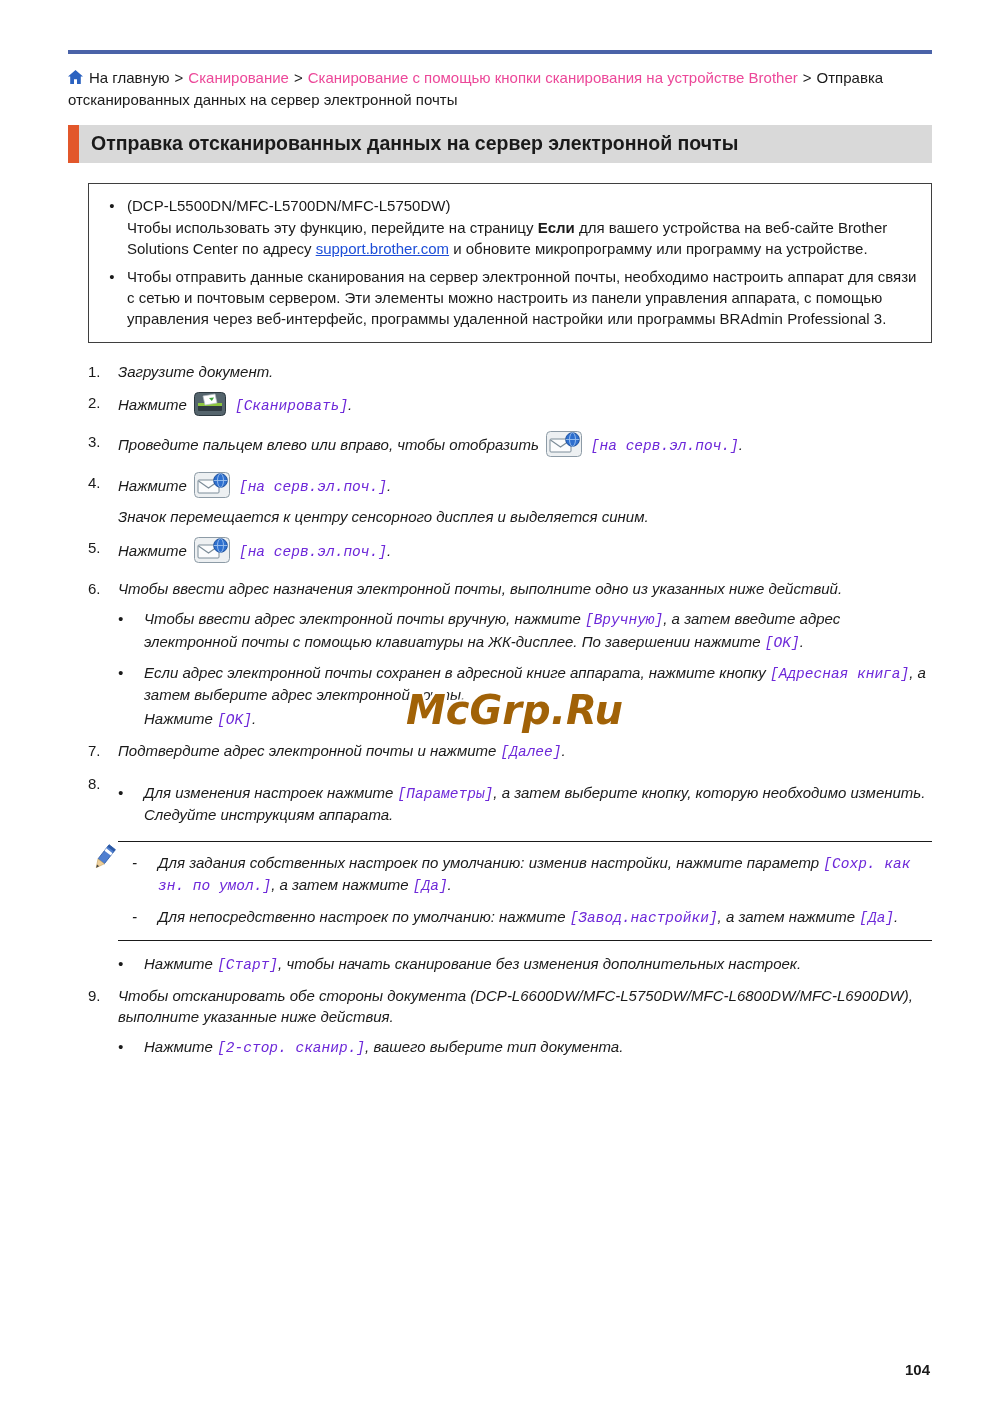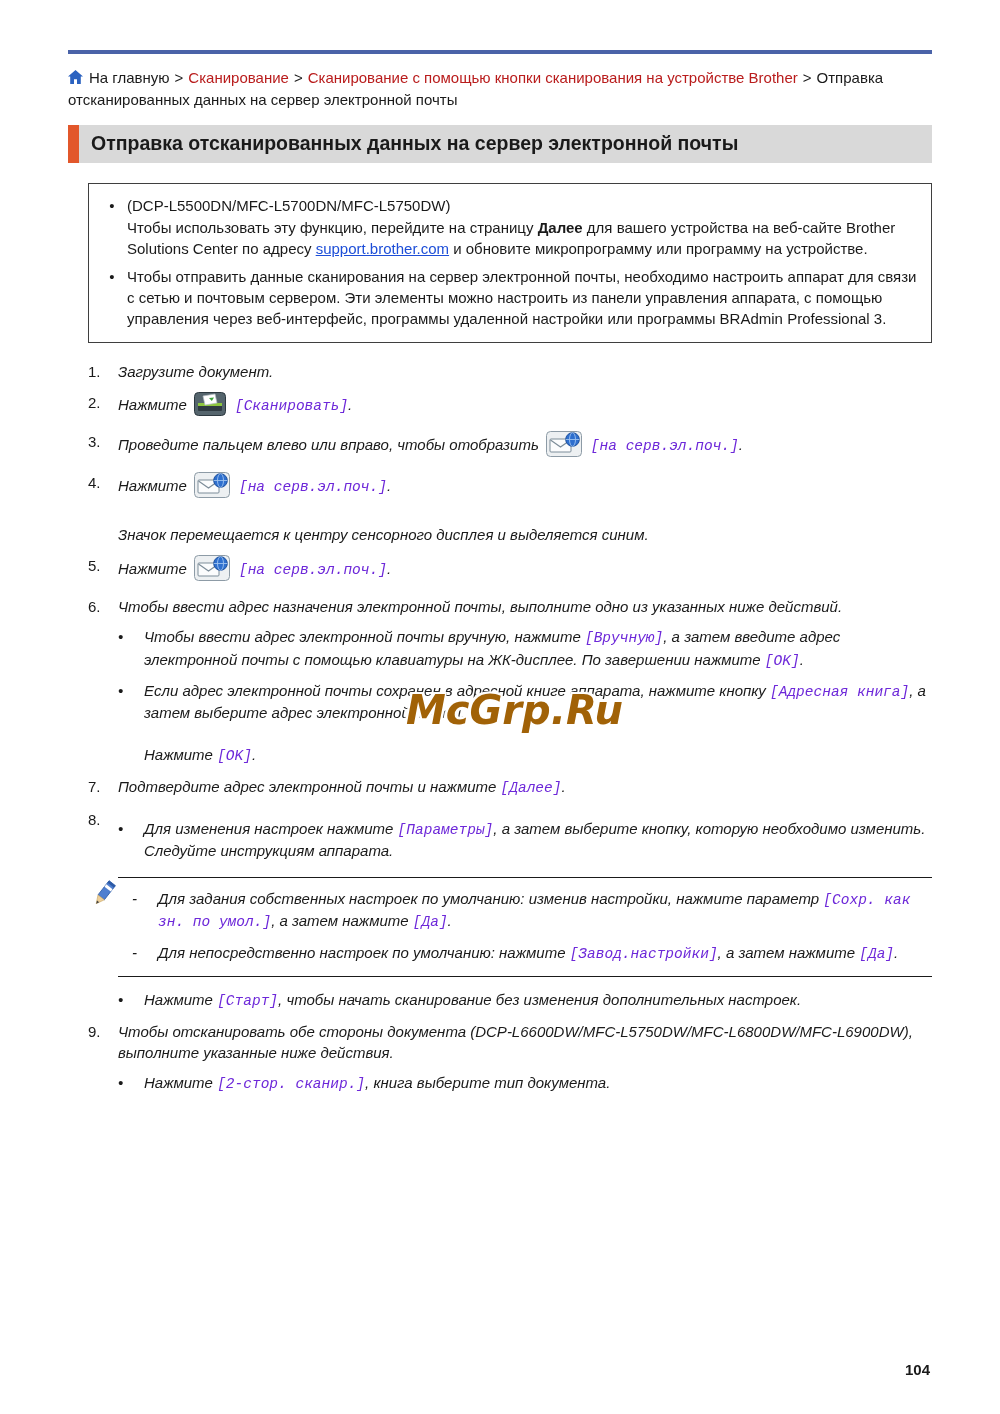--- a/index.html
+++ b/index.html
@@ -4,41 +4,41 @@
 <style>
   html,body { margin:0; padding:0; background:#ffffff; }
   .page {
     position:relative; width:1000px; height:1414px; margin:0 auto;
     background:#fff; box-sizing:border-box; padding:50px 68px 0 68px;
     font-family:"Liberation Sans", sans-serif; font-size:15px; line-height:1.4; color:#1a1a1a;
     overflow:hidden;
   }
   .top-rule { height:4px; background:#4a63a8; }
   .breadcrumb { margin-top:13px; }
-  .bc-link { color:#b91c1c; text-decoration:none; cursor:pointer; }
+  .bc-link { color:#ec4899; text-decoration:none; cursor:pointer; }
   .bc-sep { margin:0 5px; }
   .home-icon { display:inline-block; vertical-align:-1px; margin-right:6px; }
   .title-bar { margin-top:15px; display:flex; background:#d9d9d9; align-items:stretch; }
   .title-accent { width:11px; background:#e2572b; flex:0 0 11px; }
   .page-title { font-size:19.5px; font-weight:bold; margin:0; padding:5px 12px 6px 12px; }
   .intro { margin:17px 0 0 0; }
   .infobox { margin:20px 0 0 20px; border:1px solid #3f3f3f; padding:11px 14px 13px 8px; }
   .ib-row { display:flex; margin-bottom:7px; }
   .ib-row:last-child { margin-bottom:0; }
   .ib-bullet { flex:0 0 30px; text-align:center; }
   .ib-body { flex:1; }
   .ib-para { margin:1px 0 0 0; }
   .link { color:#1d4ed8; text-decoration:underline; cursor:pointer; }
   .steps { margin:18px 0 0 20px; }
   .step { display:flex; margin-bottom:10px; }
   .step-num { flex:0 0 30px; }
   .step-body { flex:1;font-style:italic; }
   .code { font-family:"Liberation Mono", monospace; font-size:14.5px; color:#6d28d9; }
   .icon-inline { display:inline-block; vertical-align:middle; margin:0 9px 0 7px; }
-  .step-after { margin-top:21px; }
+  .step-after { margin-top:3px; }
   .sb-row { display:flex; margin-top:9px; }
   .sb-bullet { flex:0 0 26px; }
   .sb-body { flex:1; }
   .pencil-note {
     position:relative; margin:16px 0 12px 0;
     border-top:1.5px solid #1a1a1a; border-bottom:1.5px solid #1a1a1a;
     padding:10px 4px 12px 12px;
   }
   .pencil-icon { position:absolute; left:-32px; top:0px; }
   .pn-row { display:flex; margin-bottom:9px; }
@@ -73,21 +73,21 @@
     <div class="title-accent"></div>
     <h1 class="page-title">Отправка отсканированных данных на сервер электронной почты</h1>
   </div>
 
 
   <div class="infobox">
     <div class="ib-row">
       <span class="ib-bullet">•</span>
       <div class="ib-body">
         <div>(DCP-L5500DN/MFC-L5700DN/MFC-L5750DW)</div>
-        <p class="ib-para"><span>Чтобы использовать эту функцию, перейдите на страницу </span><b>Далее</b><span> для вашего устройства на веб-сайте Brother Solutions Center по адресу </span><a class="link">support.brother.com</a><span> и обновите микропрограмму или программу на устройстве.</span></p>
+        <p class="ib-para"><span>Чтобы использовать эту функцию, перейдите на страницу </span><b>Если</b><span> для вашего устройства на веб-сайте Brother Solutions Center по адресу </span><a class="link">support.brother.com</a><span> и обновите микропрограмму или программу на устройстве.</span></p>
       </div>
     </div>
     <div class="ib-row">
       <span class="ib-bullet">•</span>
       <div class="ib-body">Чтобы отправить данные сканирования на сервер электронной почты, необходимо настроить аппарат для связи с сетью и почтовым сервером. Эти элементы можно настроить из панели управления аппарата, с помощью управления через веб-интерфейс, программы удаленной настройки или программы BRAdmin Professional 3.</div>
     </div>
   </div>
 
   <div class="steps">
 
@@ -209,21 +209,21 @@
         </div>
       </div>
     </div>
 
     <div class="step">
       <span class="step-num">9.</span>
       <div class="step-body">
         <div>Чтобы отсканировать обе стороны документа (DCP-L6600DW/MFC-L5750DW/MFC-L6800DW/MFC-L6900DW), выполните указанные ниже действия.</div>
         <div class="sb-row">
           <span class="sb-bullet">•</span>
-          <div class="sb-body"><span>Нажмите </span><span class="code">[2-стор. сканир.]</span><span>, книга выберите тип документа.</span></div>
+          <div class="sb-body"><span>Нажмите </span><span class="code">[2-стор. сканир.]</span><span>, вашего выберите тип документа.</span></div>
         </div>
       </div>
     </div>
 
   </div>
 
   <div class="page-num">104</div>
 
 </div>
 

